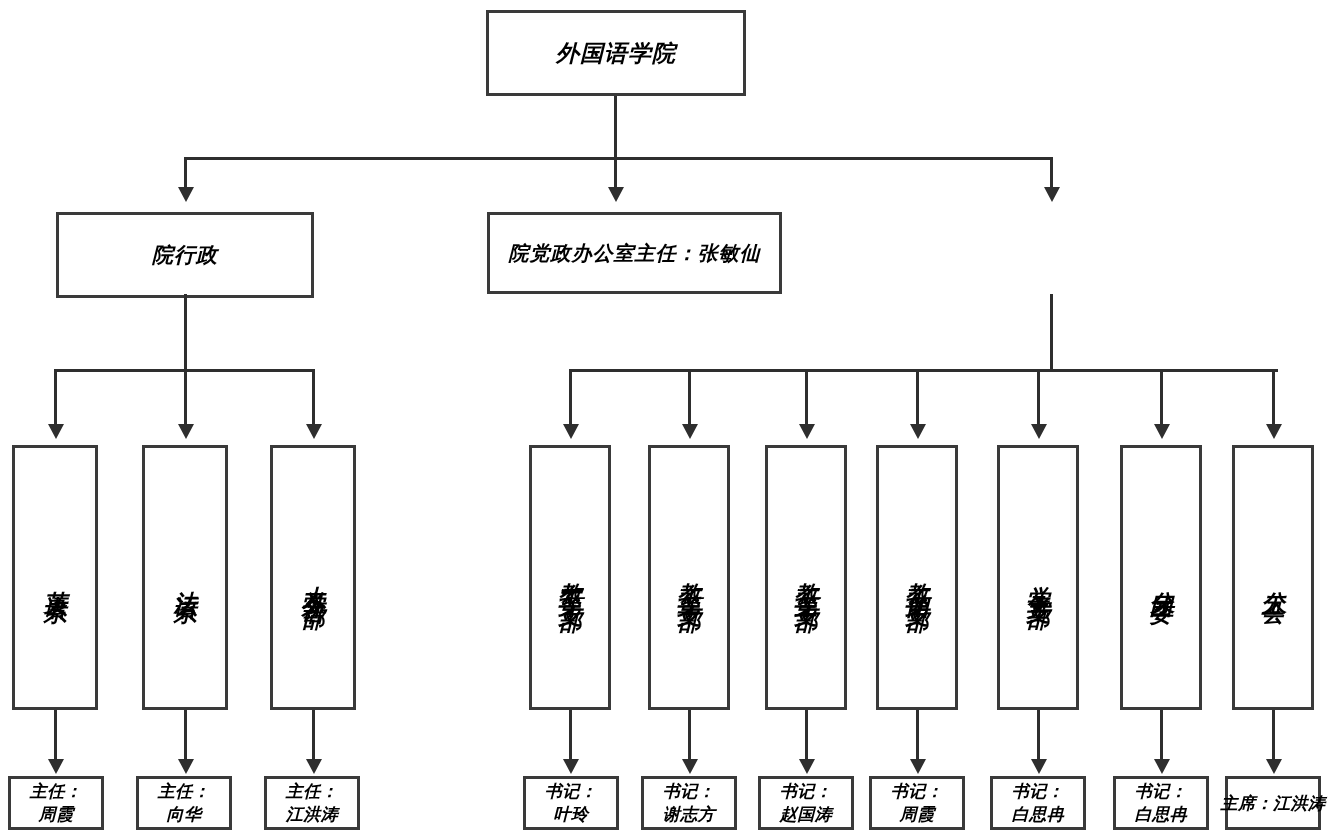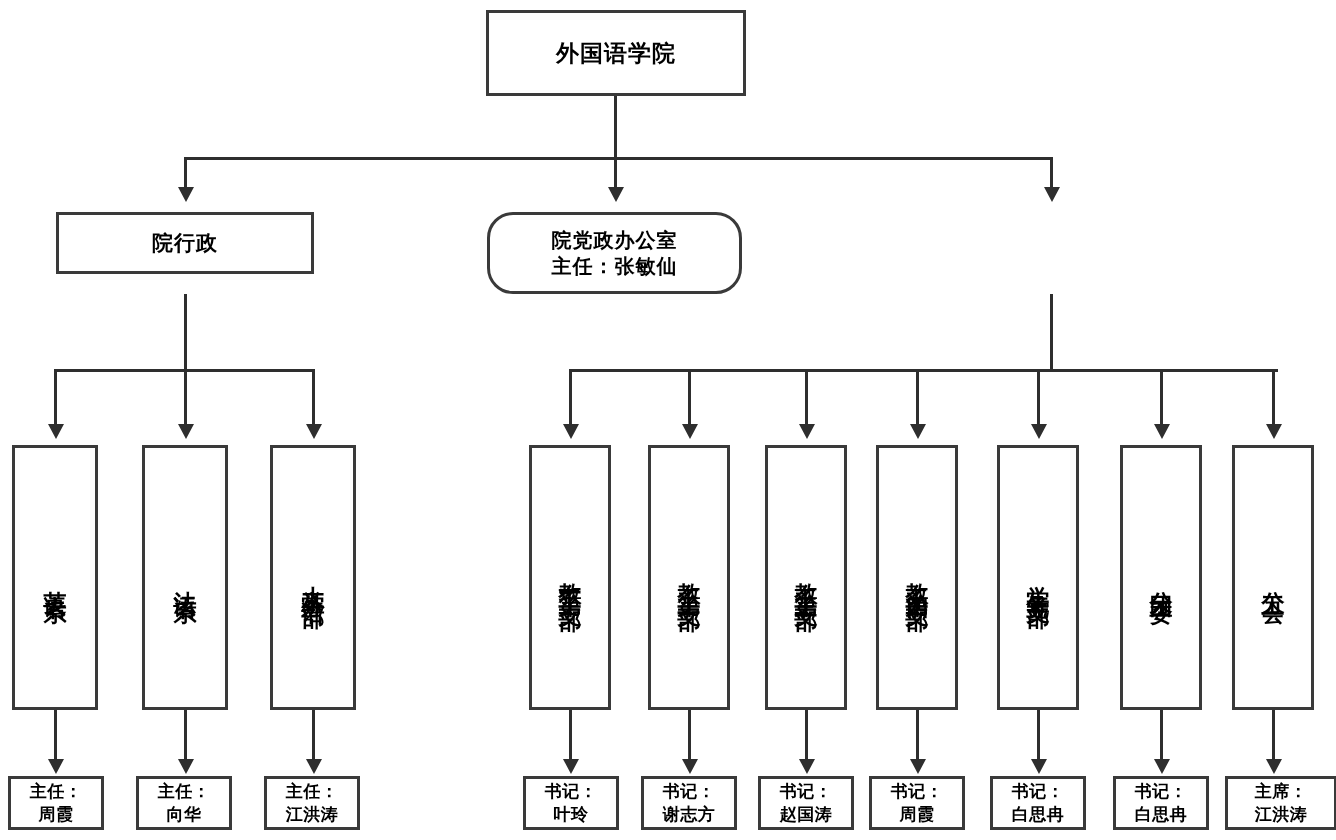--- a/index.html
+++ b/index.html
@@ -21,20 +21,21 @@
     box-sizing: border-box;
     border: 3px solid #3a3a3a;
     background: #ffffff;
     display: flex;
     align-items: center;
     justify-content: center;
     text-align: center;
     color: #000000;
     font-weight: bold;
     line-height: 1.25;
+    font-style: italic;
   }
   .box.level0 { font-size: 23px; letter-spacing: 1px; }
   .box.level1 { font-size: 21px; letter-spacing: 1px; }
   .box.level1.two-line { font-size: 20px; line-height: 1.3; }
   .box.vert {
     font-size: 23px;
     writing-mode: vertical-rl;
     text-orientation: upright;
     letter-spacing: 5px;
     padding-top: 4px;
@@ -83,25 +84,25 @@
 
   <div class="vline" style="left:614px; top:96px; height:62px;"></div>
   <div class="hline" style="left:184px; top:157px; width:869px;"></div>
   <div class="vline" style="left:184px; top:157px; height:30px;"></div>
   <div class="arrow" style="left:178px; top:187px;"></div>
   <div class="vline" style="left:614px; top:157px; height:30px;"></div>
   <div class="arrow" style="left:608px; top:187px;"></div>
   <div class="vline" style="left:1050px; top:157px; height:30px;"></div>
   <div class="arrow" style="left:1044px; top:187px;"></div>
 
-  <div class="box level1" style="left:56px; top:212px; width:258px; height:62px;">
+  <div class="box level1" style="left:56px; top:212px; width:258px; height:86px;">
     <span class="label-line">院行政</span>
   </div>
 
-  <div class="box level1 two-line" style="left:487px; top:212px; width:255px; height:82px; flex-direction:column;border-radius:26px;">
+  <div class="box level1 two-line" style="left:487px; top:212px; width:295px; height:82px; ">
     <span class="label-line">院党政办公室</span>
     <span class="label-line">主任：张敏仙</span>
   </div>
 
 
   <div class="vline" style="left:184px; top:294px; height:77px;"></div>
   <div class="hline" style="left:54px; top:369px; width:261px;"></div>
   <div class="vline" style="left:54px; top:369px; height:56px;"></div>
   <div class="arrow" style="left:48px; top:424px;"></div>
   <div class="vline" style="left:184px; top:369px; height:56px;"></div>
@@ -211,18 +212,18 @@
     <span class="label-line">周霞</span>
   </div>
   <div class="box leaf" style="left:990px; top:776px; width:96px; height:54px; flex-direction:column;">
     <span class="label-line">书记：</span>
     <span class="label-line">白思冉</span>
   </div>
   <div class="box leaf" style="left:1113px; top:776px; width:96px; height:54px; flex-direction:column;">
     <span class="label-line">书记：</span>
     <span class="label-line">白思冉</span>
   </div>
-  <div class="box leaf" style="left:1225px; top:776px; width:112px; height:54px; flex-direction:column;">
+  <div class="box leaf" style="left:1225px; top:776px; width:96px; height:54px; ">
     <span class="label-line">主席：</span>
     <span class="label-line">江洪涛</span>
   </div>
 
 </div>
 
 </body></html>

